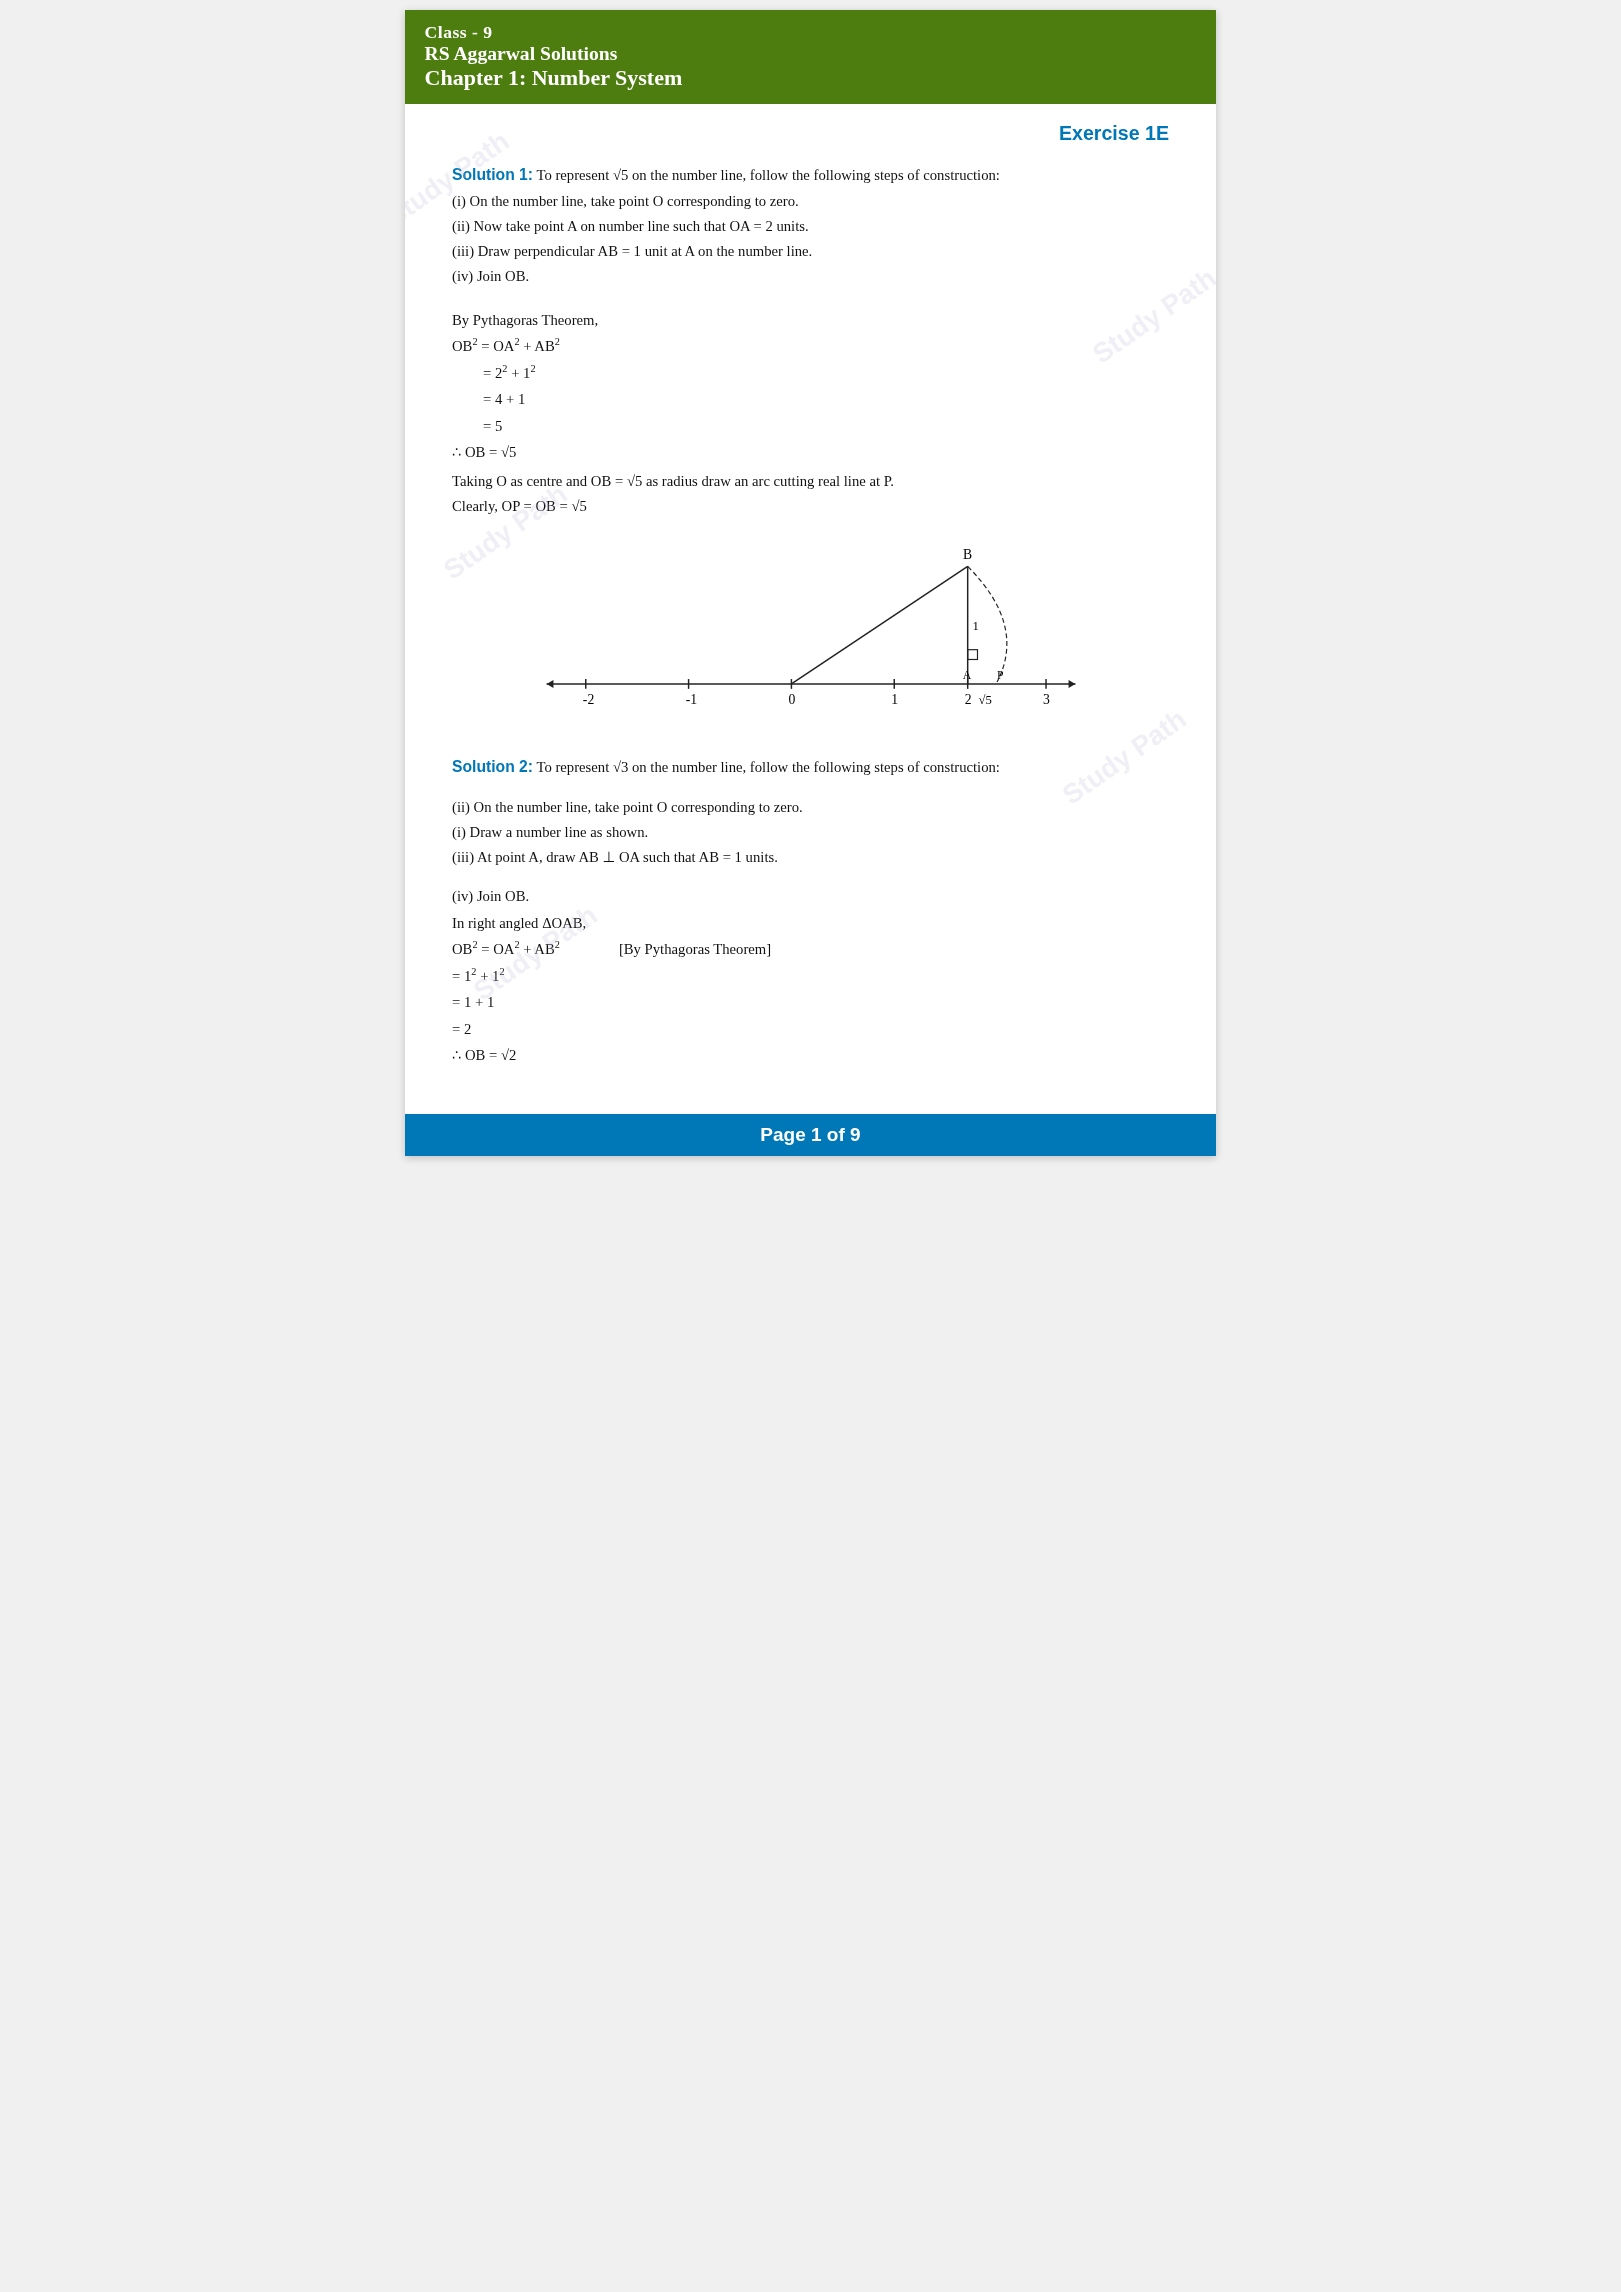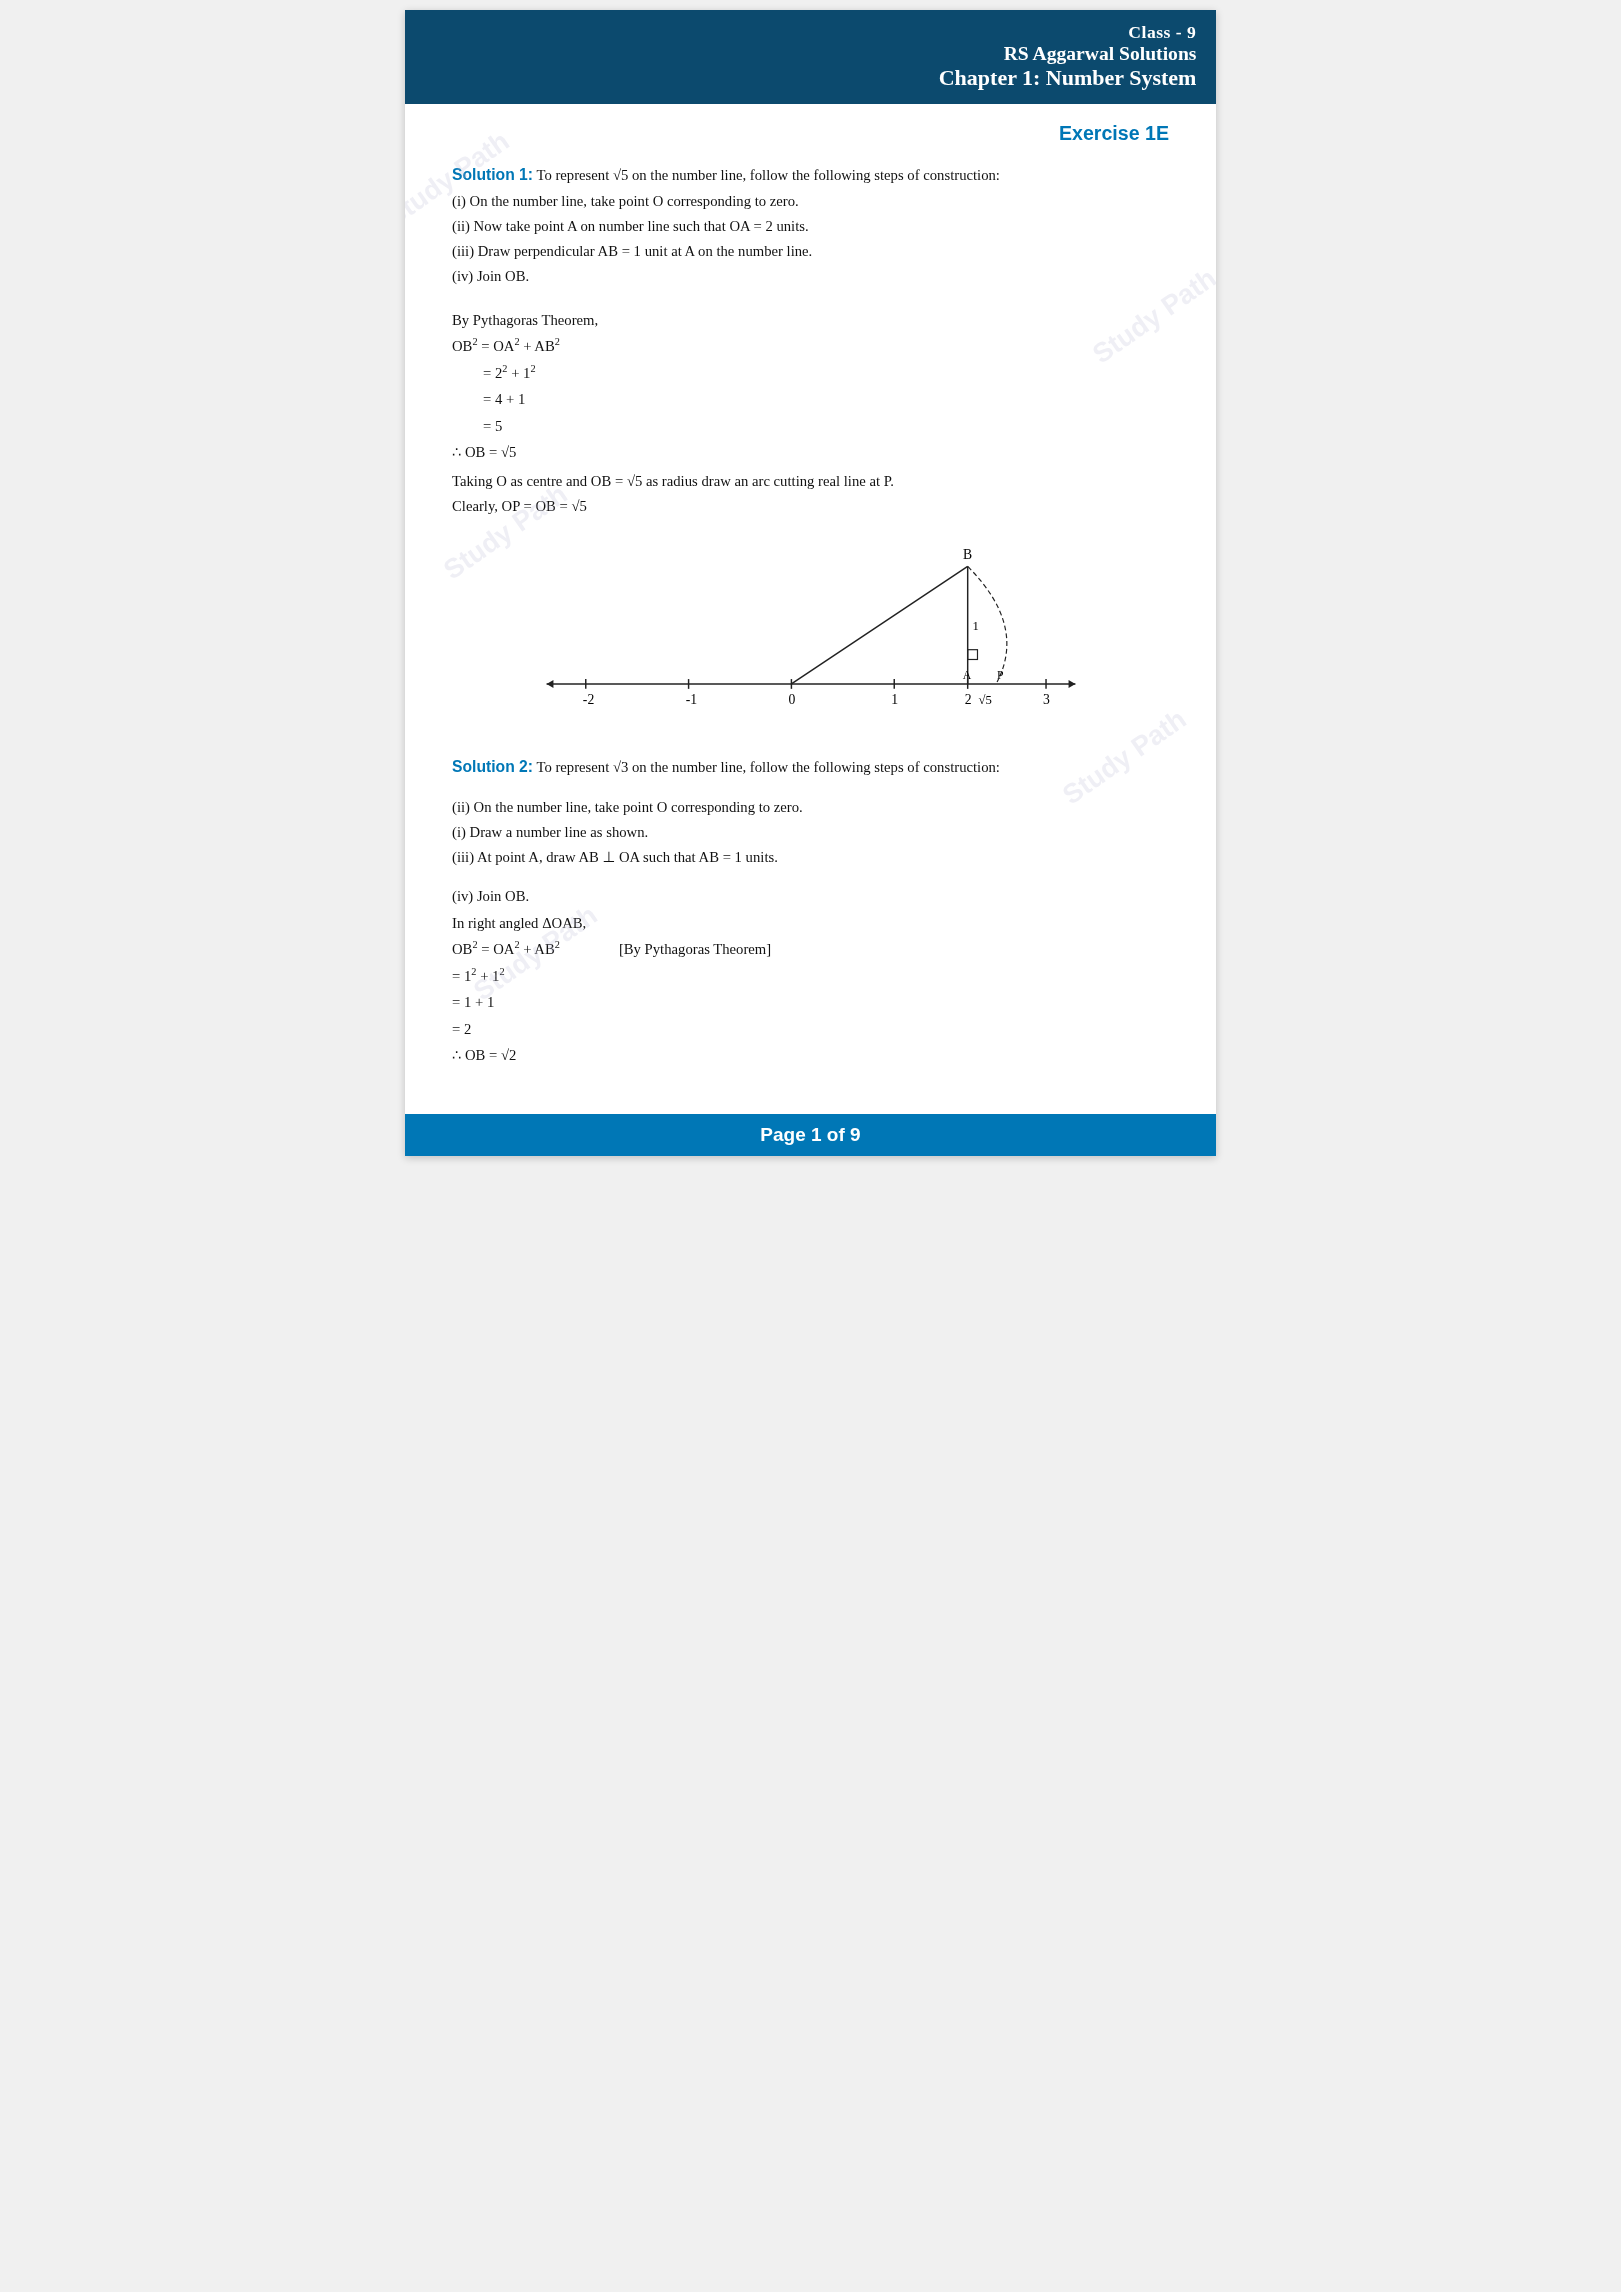--- a/index.html
+++ b/index.html
@@ -15,23 +15,23 @@
     .page {
       width: 811px;
       min-height: 1146px;
       background: #fff;
       position: relative;
       box-shadow: 0 2px 7.8px rgba(0,0,0,0.2);
       display: flex;
       flex-direction: column;
     }
     .header {
-      background: #0c4a6e;
+      background: #4d7c0f;
       color: #fff;
-      text-align: right;
+      text-align: left;
       padding: 11.8px 19.6px 13.7px;
     }
     .header-class {
       font-size: 17.6px;
       font-weight: bold;
       letter-spacing: 0.5px;
     }
     .header-title {
       font-size: 19.6px;
       font-weight: bold;

